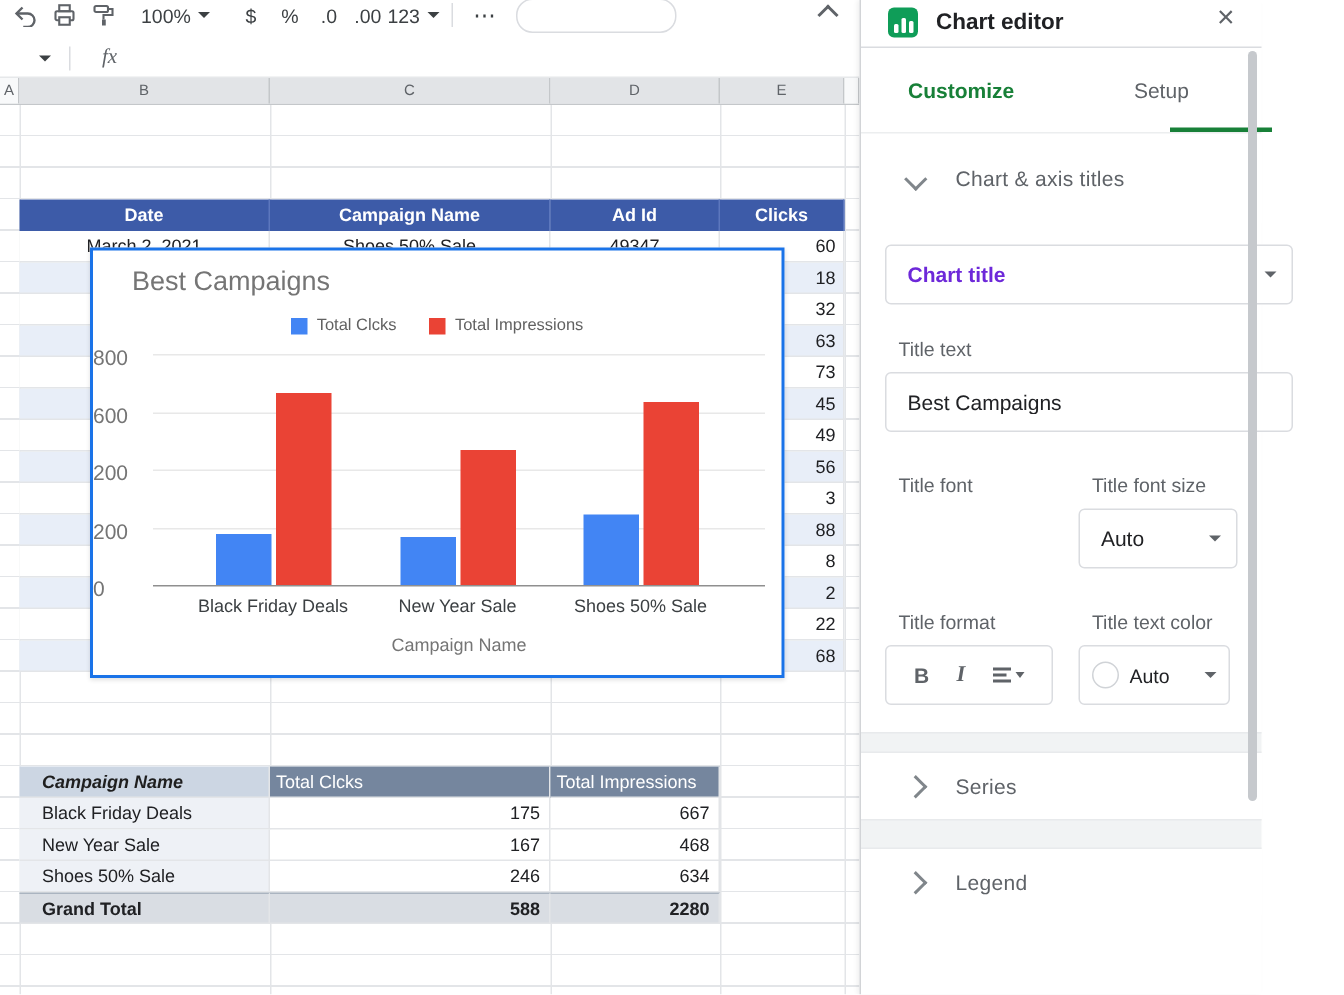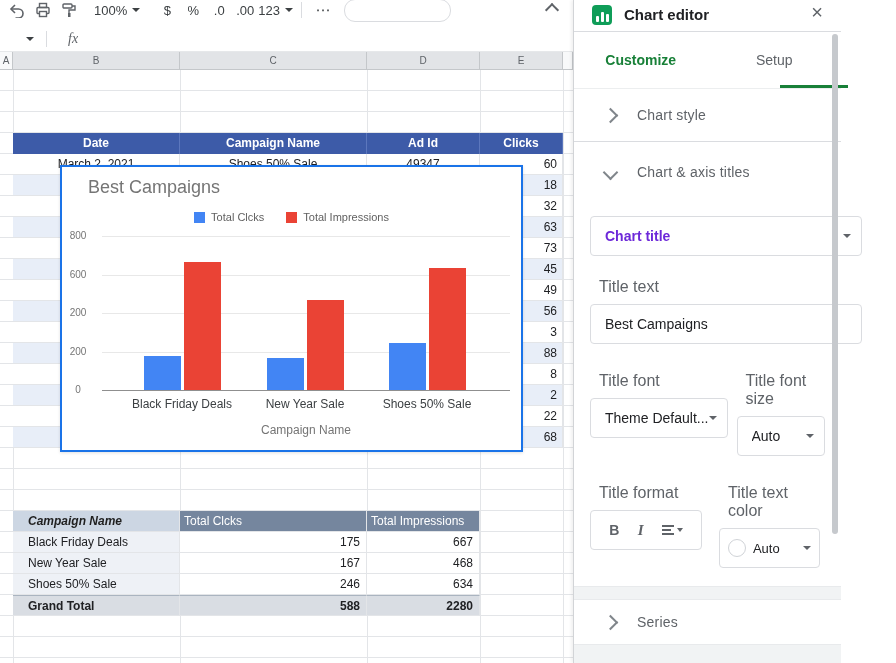--- a/index.html
+++ b/index.html
@@ -63,21 +63,21 @@
   
   #chart{position:absolute;left:60px;top:95px;width:463px;height:287px;background:#fff;
          border:2px solid #1a73e8;box-sizing:border-box;z-index:3;box-shadow:0 1px 3px rgba(0,0,0,.12)}
   .ch-title{position:absolute;left:26px;top:10px;font-size:18px;color:#757575}
   #legend{position:absolute;left:0;right:0;top:44px;display:flex;justify-content:center;gap:22px;
           font-size:11px;color:#616161;align-items:center}
   .lg-item{display:flex;align-items:center;gap:6px}
   .lg-sw{width:11px;height:11px;display:inline-block;flex:none}
   .grid-line{position:absolute;height:1px;background:#e8e8e8}
   .grid-line.baseline{background:#8f8f8f}
-  .ytick{position:absolute;left:0;width:32px;text-align:center;font-size:10px;color:#757575}
+  .ytick{position:absolute;left:0;width:32px;text-align:left;font-size:14px;color:#757575}
   .bar{position:absolute}
   .xlabel{position:absolute;width:140px;text-align:center;font-size:12px;color:#3c4043}
   .ax-title{position:absolute;left:40px;width:408px;text-align:center;top:256px;font-size:12px;color:#757575}
 
   
   #panel{position:absolute;left:573px;top:0;width:268px;height:663px;background:#fff;box-sizing:border-box;
          border-left:1px solid #d2d4d7;box-shadow:-2px 0 3px rgba(0,0,0,.06)}
   .p-header{height:31px;border-bottom:1px solid #dadce0;position:relative}
   .p-icon{position:absolute;left:18px;top:5px;width:20px;height:20px;border-radius:4px;background:#0f9d58;
           display:flex;align-items:flex-end;justify-content:center;gap:2px;padding:4px 3px 3px;box-sizing:border-box}
@@ -96,21 +96,21 @@
   .sec-label{margin-left:21px;font-size:14px;color:#5f6368;letter-spacing:.2px}
   .chev{width:9px;height:9px;border-right:2px solid #80868b;border-bottom:2px solid #80868b;display:inline-block;flex:none}
   .chev.right{transform:rotate(-45deg)}
   .chev.down{transform:rotate(45deg)}
   .sec-content{padding:0 16px 18px}
   .select{border:1px solid #dadce0;border-radius:4px;height:40px;display:flex;align-items:center;
           padding:0 10px 0 14px;box-sizing:border-box;background:#fff;cursor:pointer}
   .sel-val{flex:1;font-size:14px;color:#202124;white-space:nowrap;overflow:hidden;text-overflow:ellipsis}
   .sel-val.green{color:#6d28d9;font-weight:bold}
   .title-select{width:272px;margin-top:14px}
-  .f-label{font-size:16px;color:#5f6368;margin:22px 0 8px 9px}
+  .f-label{font-size:13px;color:#5f6368;margin:22px 0 8px 9px}
   .tinput{width:272px;height:40px;border:1px solid #dadce0;border-radius:4px;box-sizing:border-box;
           padding:0 14px;font-size:14px;color:#202124;font-family:inherit;background:#fff;display:block}
   .row2{display:flex}
   .colL{width:138px}
   .colR{width:122px;margin-left:9px}
   .row2 .f-label{margin-top:28px}
   .fmt-box{width:112px;height:40px;border:1px solid #dadce0;border-radius:4px;box-sizing:border-box;
            display:flex;align-items:center;justify-content:space-evenly}
   .fmt-b{font-weight:bold;font-size:14px;color:#5f6368;cursor:pointer}
   .fmt-i{font-style:italic;font-family:"Liberation Serif",serif;font-weight:bold;font-size:15px;color:#5f6368;cursor:pointer}
@@ -376,46 +376,38 @@
   <div class="p-tabs">
     <div class="p-tab active">
         <span>Customize</span>
       </div>
     <div class="p-tab">
         <span>Setup</span>
       </div>
     <span class="tab-underline"></span>
   </div>
 
-  <div class="sec-row">
-    <span class="chev right"></span>
-    <span class="sec-label">Chart style</span>
-  </div>
 
   <div>
     <div class="sec-row plain">
       <span class="chev down"></span>
       <span class="sec-label">Chart &amp; axis titles</span>
     </div>
     <div class="sec-content">
       <div class="select title-select">
         <span class="sel-val green">Chart title</span>
         <span class="caret2"></span>
       </div>
 
       <div class="f-label">Title text</div>
       <input class="tinput" value="Best Campaigns" style="">
 
       <div class="row2">
         <div class="colL">
           <div class="f-label">Title font</div>
-          <div class="select">
-            <span class="sel-val">Theme Default...</span>
-            <span class="caret2"></span>
-          </div>
         </div>
         <div class="colR">
           <div class="f-label">Title font size</div>
           <div class="select">
             <span class="sel-val">Auto</span>
             <span class="caret2"></span>
           </div>
         </div>
       </div>
 

